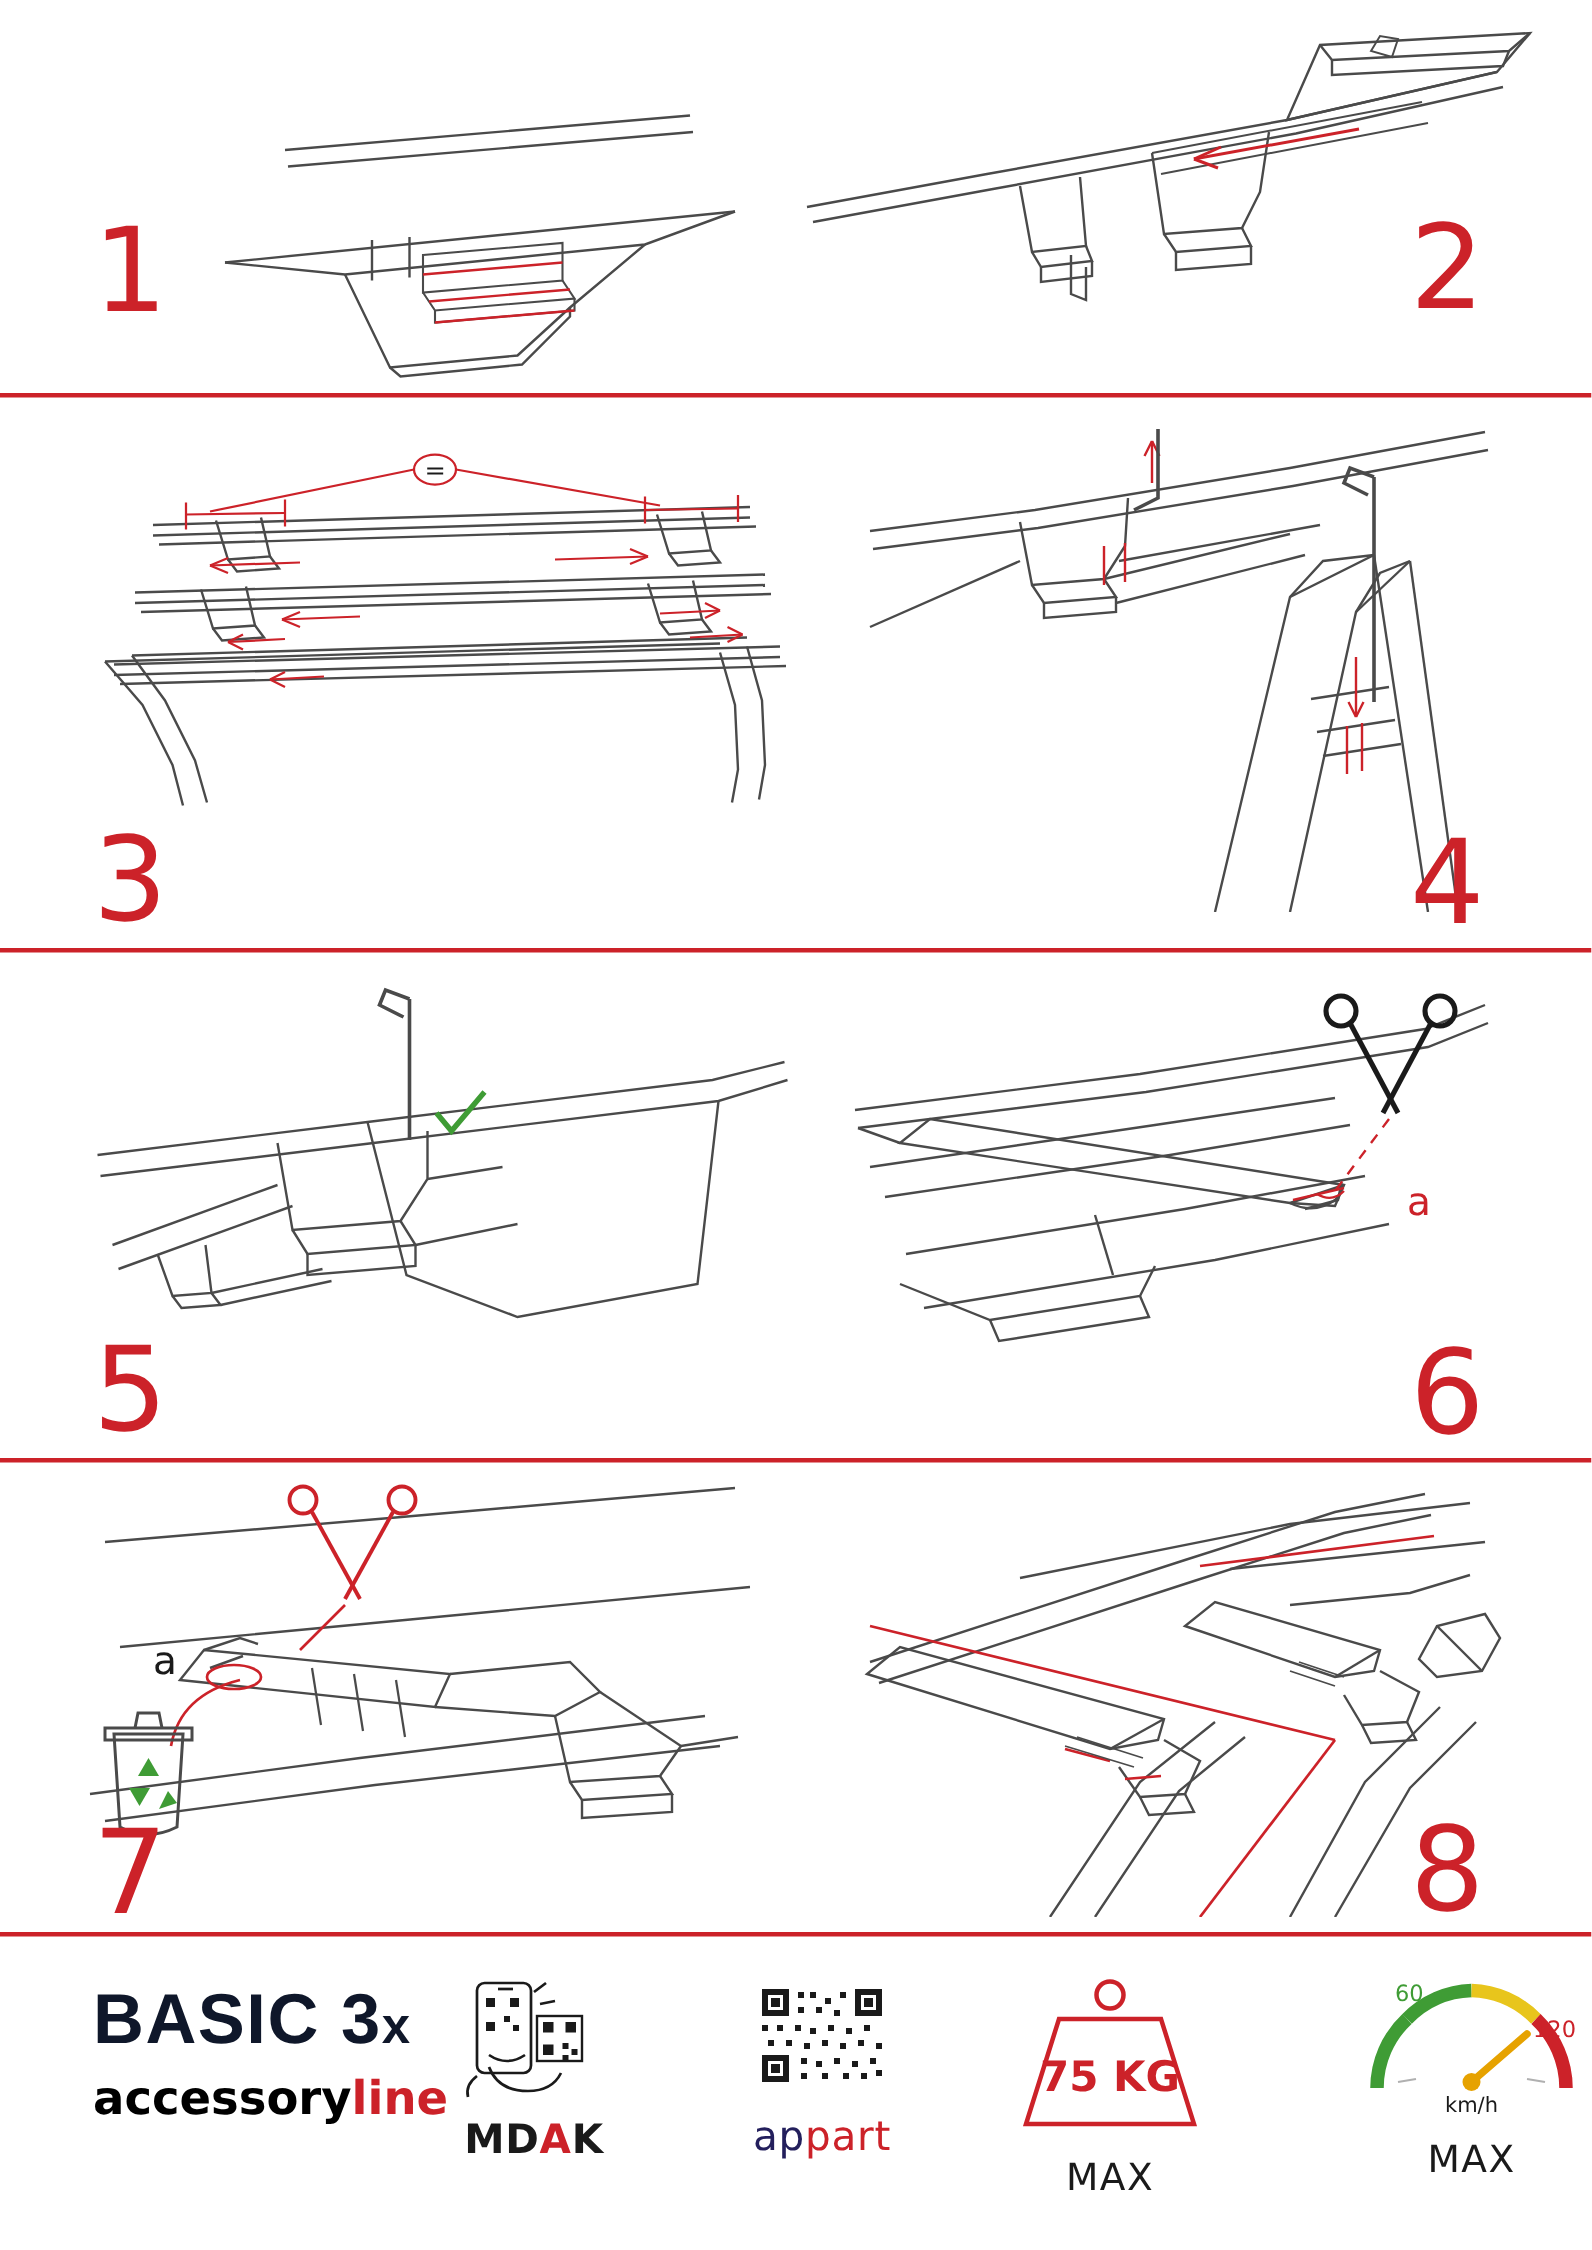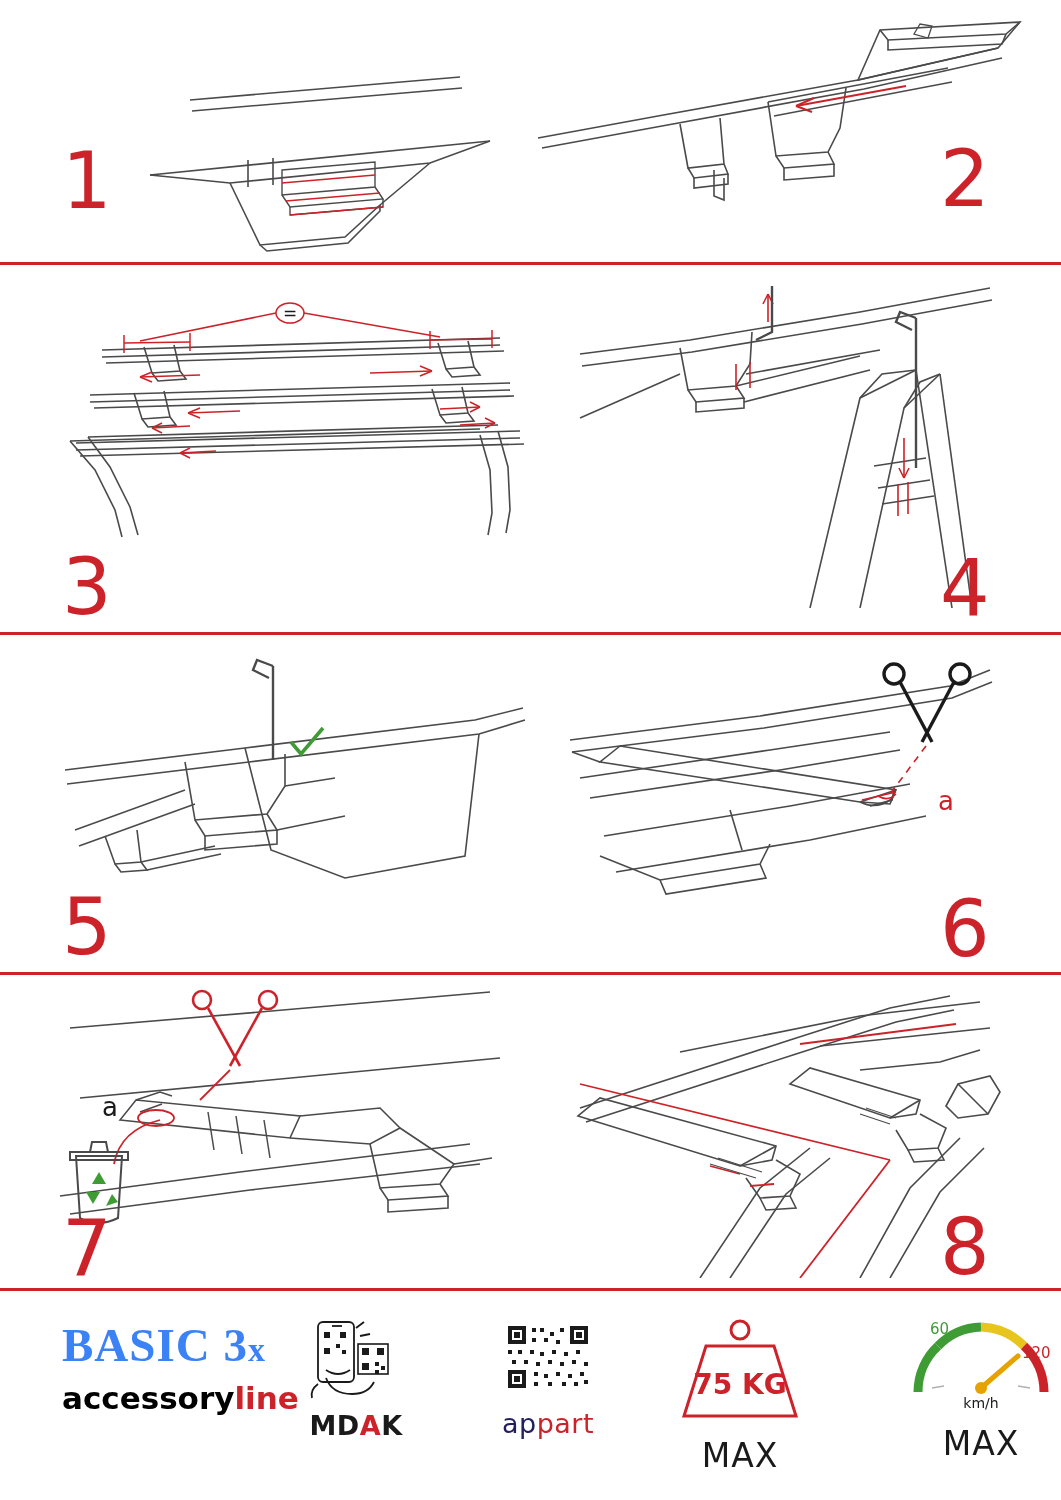--- a/index.html
+++ b/index.html
@@ -28,23 +28,23 @@
   }
 
   
   .panel { position:absolute; }
   .panel svg { display:block; }
 
   
   .footer { position:absolute; left:0; top:1290px; width:1061px; height:210px; }
   .brandblock { position:absolute; left:62px; top:28px; }
   .brand-basic {
-    font-family:Liberation Serif, serif;
+    font-family:Liberation Sans, sans-serif;
     font-size:47px; font-weight:700; letter-spacing:1px;
-    color:#3b82f6;
+    color:#0f172a;
   }
   .brand-basic .x { font-size:34px; }
   .brand-accessory {
     margin-top:8px;
     font-family:"DejaVu Sans", sans-serif;
     font-size:31px; font-weight:700; letter-spacing:0px;
   }
   .brand-accessory .a1 { color:#000000; }
   .brand-accessory .a2 { color:#cc2229; }
 
@@ -55,21 +55,21 @@
     margin-top:6px;
   }
   .cap-mdak { color:#1a1a1a; }
   .cap-mdak .v { color:#cc2229; }
   .cap-ipqi { color:#cc2229; font-weight:400; }
   .cap-apline { color:#231f5c; font-weight:400; }
   .cap-apline .ln { color:#cc2229; }
 
   .maxlabel {
     font-family:"DejaVu Sans", sans-serif;
-    font-size:33px; letter-spacing:1px; text-align:center; color:#1a1a1a;
+    font-size:25px; letter-spacing:1px; text-align:center; color:#1a1a1a;
     margin-top:2px;
   }
   .weight-txt {
     font-family:"DejaVu Sans", sans-serif;
     font-size:28px; font-weight:700; fill:#cc2229;
   }
 </style>
 </head>
 <body>
 

